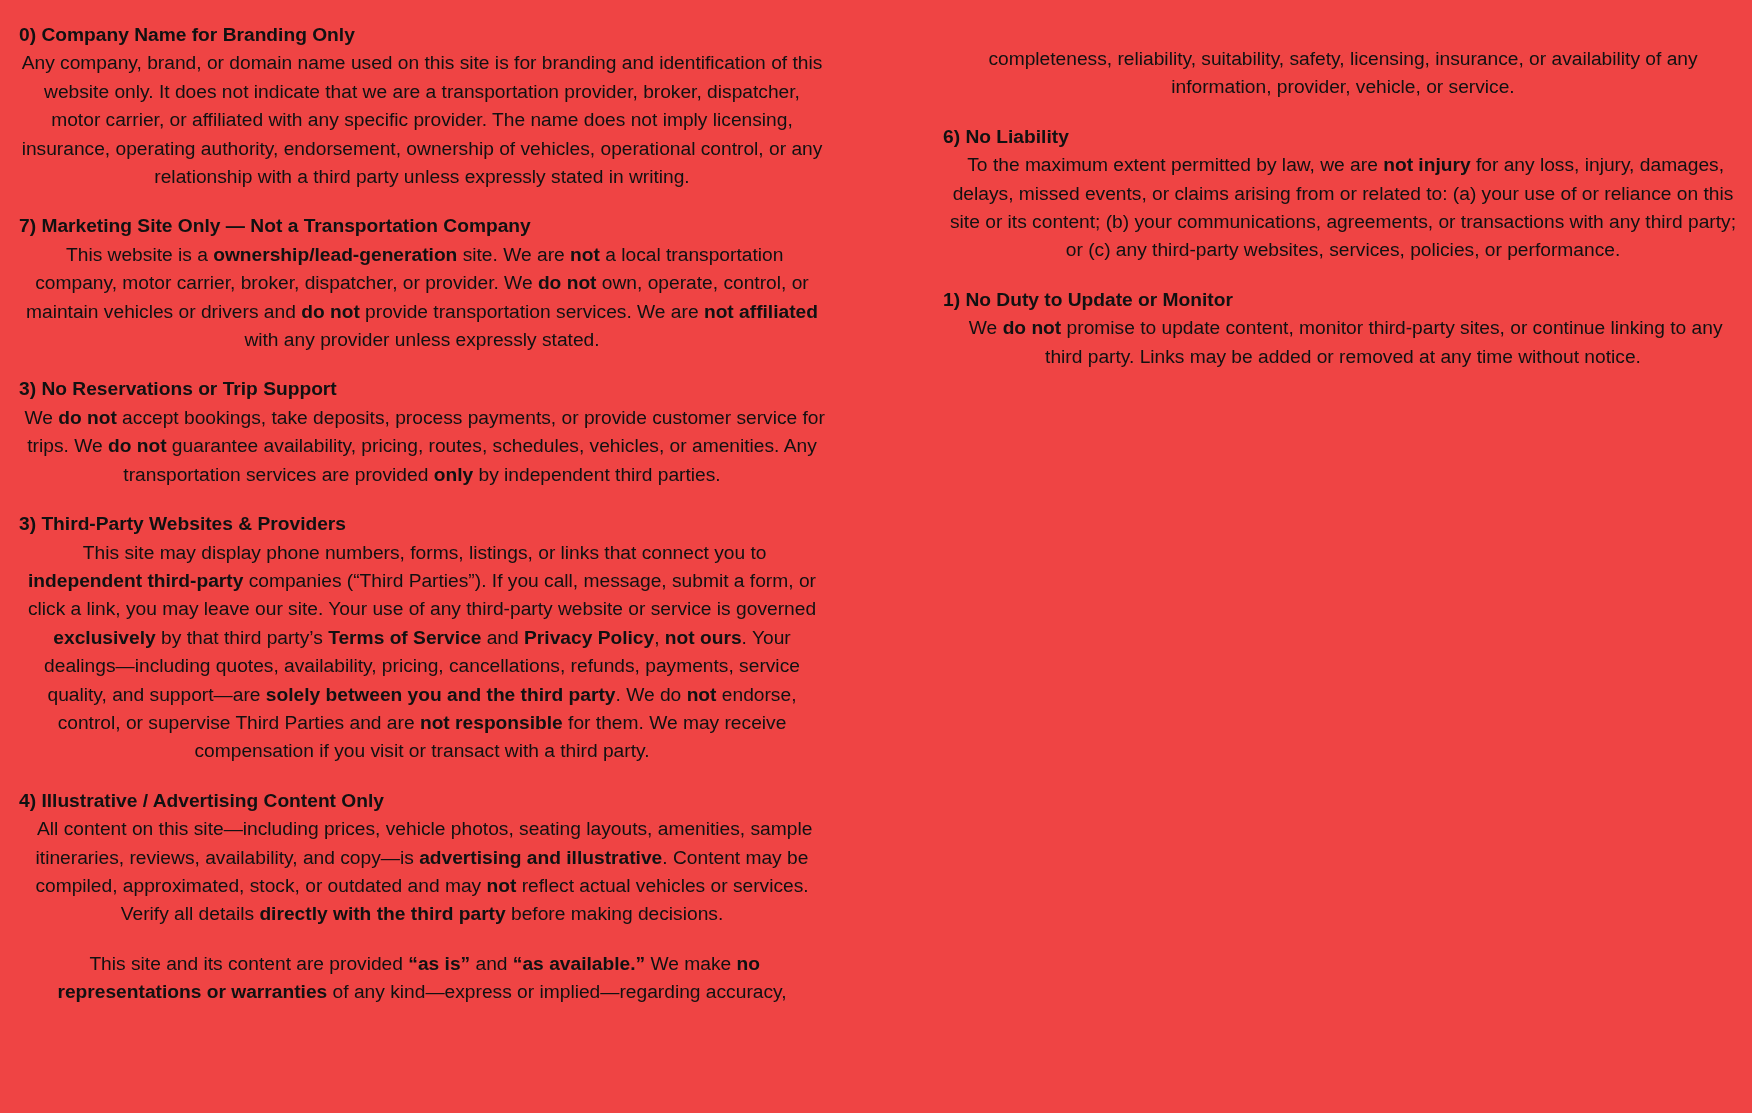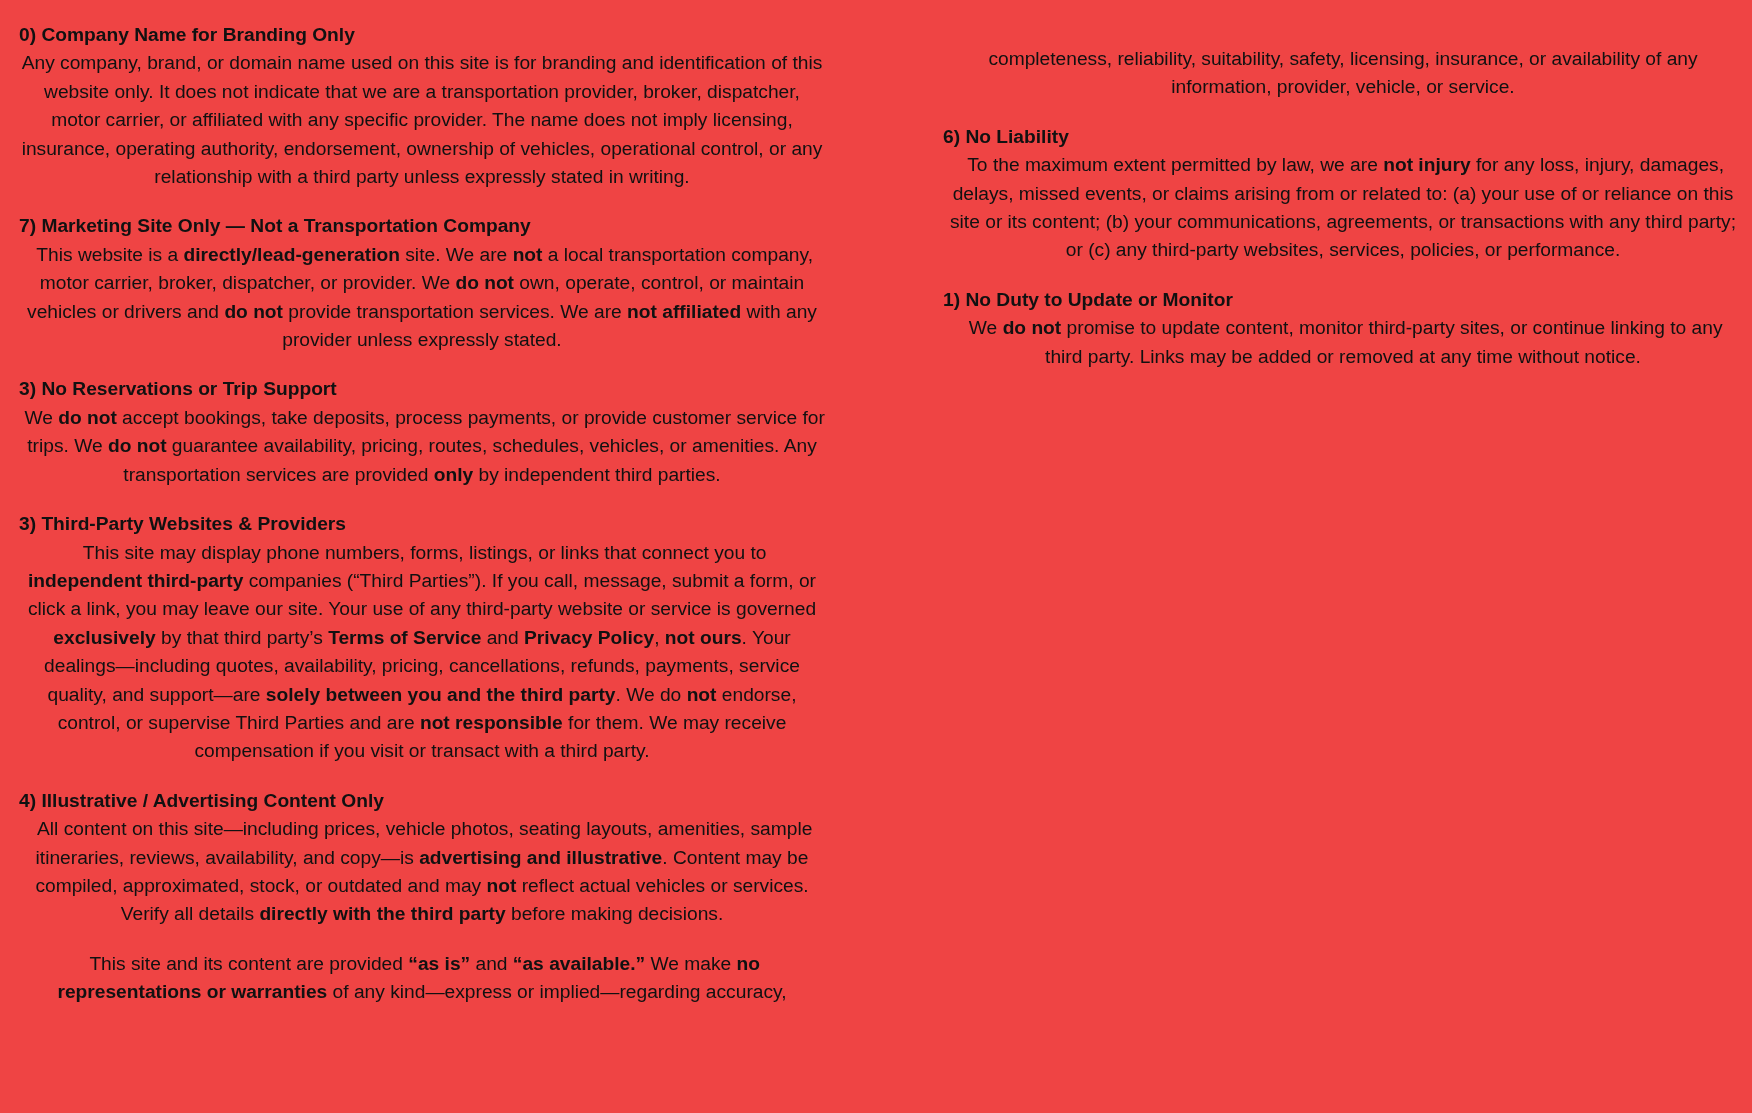--- a/index.html
+++ b/index.html
@@ -52,21 +52,21 @@
 <body style="background: rgb(255, 255, 255); color: rgb(17, 17, 17);">
 
 <div class="page">
   <div class="col col-left">
       <div class="section">
         <p class="heading">0) Company Name for Branding Only</p>
         <p class="body">Any company, brand, or domain name used on this site is for branding and identification of this website only. It does not indicate that we are a transportation provider, broker, dispatcher, motor carrier, or affiliated with any specific provider. The name does not imply licensing, insurance, operating authority, endorsement, ownership of vehicles, operational control, or any relationship with a third party unless expressly stated in writing.</p>
       </div>
       <div class="section">
         <p class="heading">7) Marketing Site Only — Not a Transportation Company</p>
-        <p class="body"> This website is a <b>directly/lead-generation</b> site. We are <b>not</b> a local transportation company, motor carrier, broker, dispatcher, or provider. We <b>do not</b> own, operate, control, or maintain vehicles or drivers and <b>do not</b> provide transportation services. We are <b>not affiliated</b> with any provider unless expressly stated.</p>
+        <p class="body"> This website is a <b>ownership/lead-generation</b> site. We are <b>not</b> a local transportation company, motor carrier, broker, dispatcher, or provider. We <b>do not</b> own, operate, control, or maintain vehicles or drivers and <b>do not</b> provide transportation services. We are <b>not affiliated</b> with any provider unless expressly stated.</p>
       </div>
       <div class="section">
         <p class="heading">3) No Reservations or Trip Support</p>
         <p class="body"> We <b>do not</b> accept bookings, take deposits, process payments, or provide customer service for trips. We <b>do not</b> guarantee availability, pricing, routes, schedules, vehicles, or amenities. Any transportation services are provided <b>only</b> by independent third parties.</p>
       </div>
       <div class="section">
         <p class="heading">3) Third-Party Websites &amp; Providers</p>
         <p class="body"> This site may display phone numbers, forms, listings, or links that connect you to <b>independent third-party</b> companies (“Third Parties”). If you call, message, submit a form, or click a link, you may leave our site. Your use of any third-party website or service is governed <b>exclusively</b> by that third party’s <b>Terms of Service</b> and <b>Privacy Policy</b>, <b>not ours</b>. Your dealings—including quotes, availability, pricing, cancellations, refunds, payments, service quality, and support—are <b>solely between you and the third party</b>. We do <b>not</b> endorse, control, or supervise Third Parties and are <b>not responsible</b> for them. We may receive compensation if you visit or transact with a third party.</p>
       </div>
       <div class="section">

